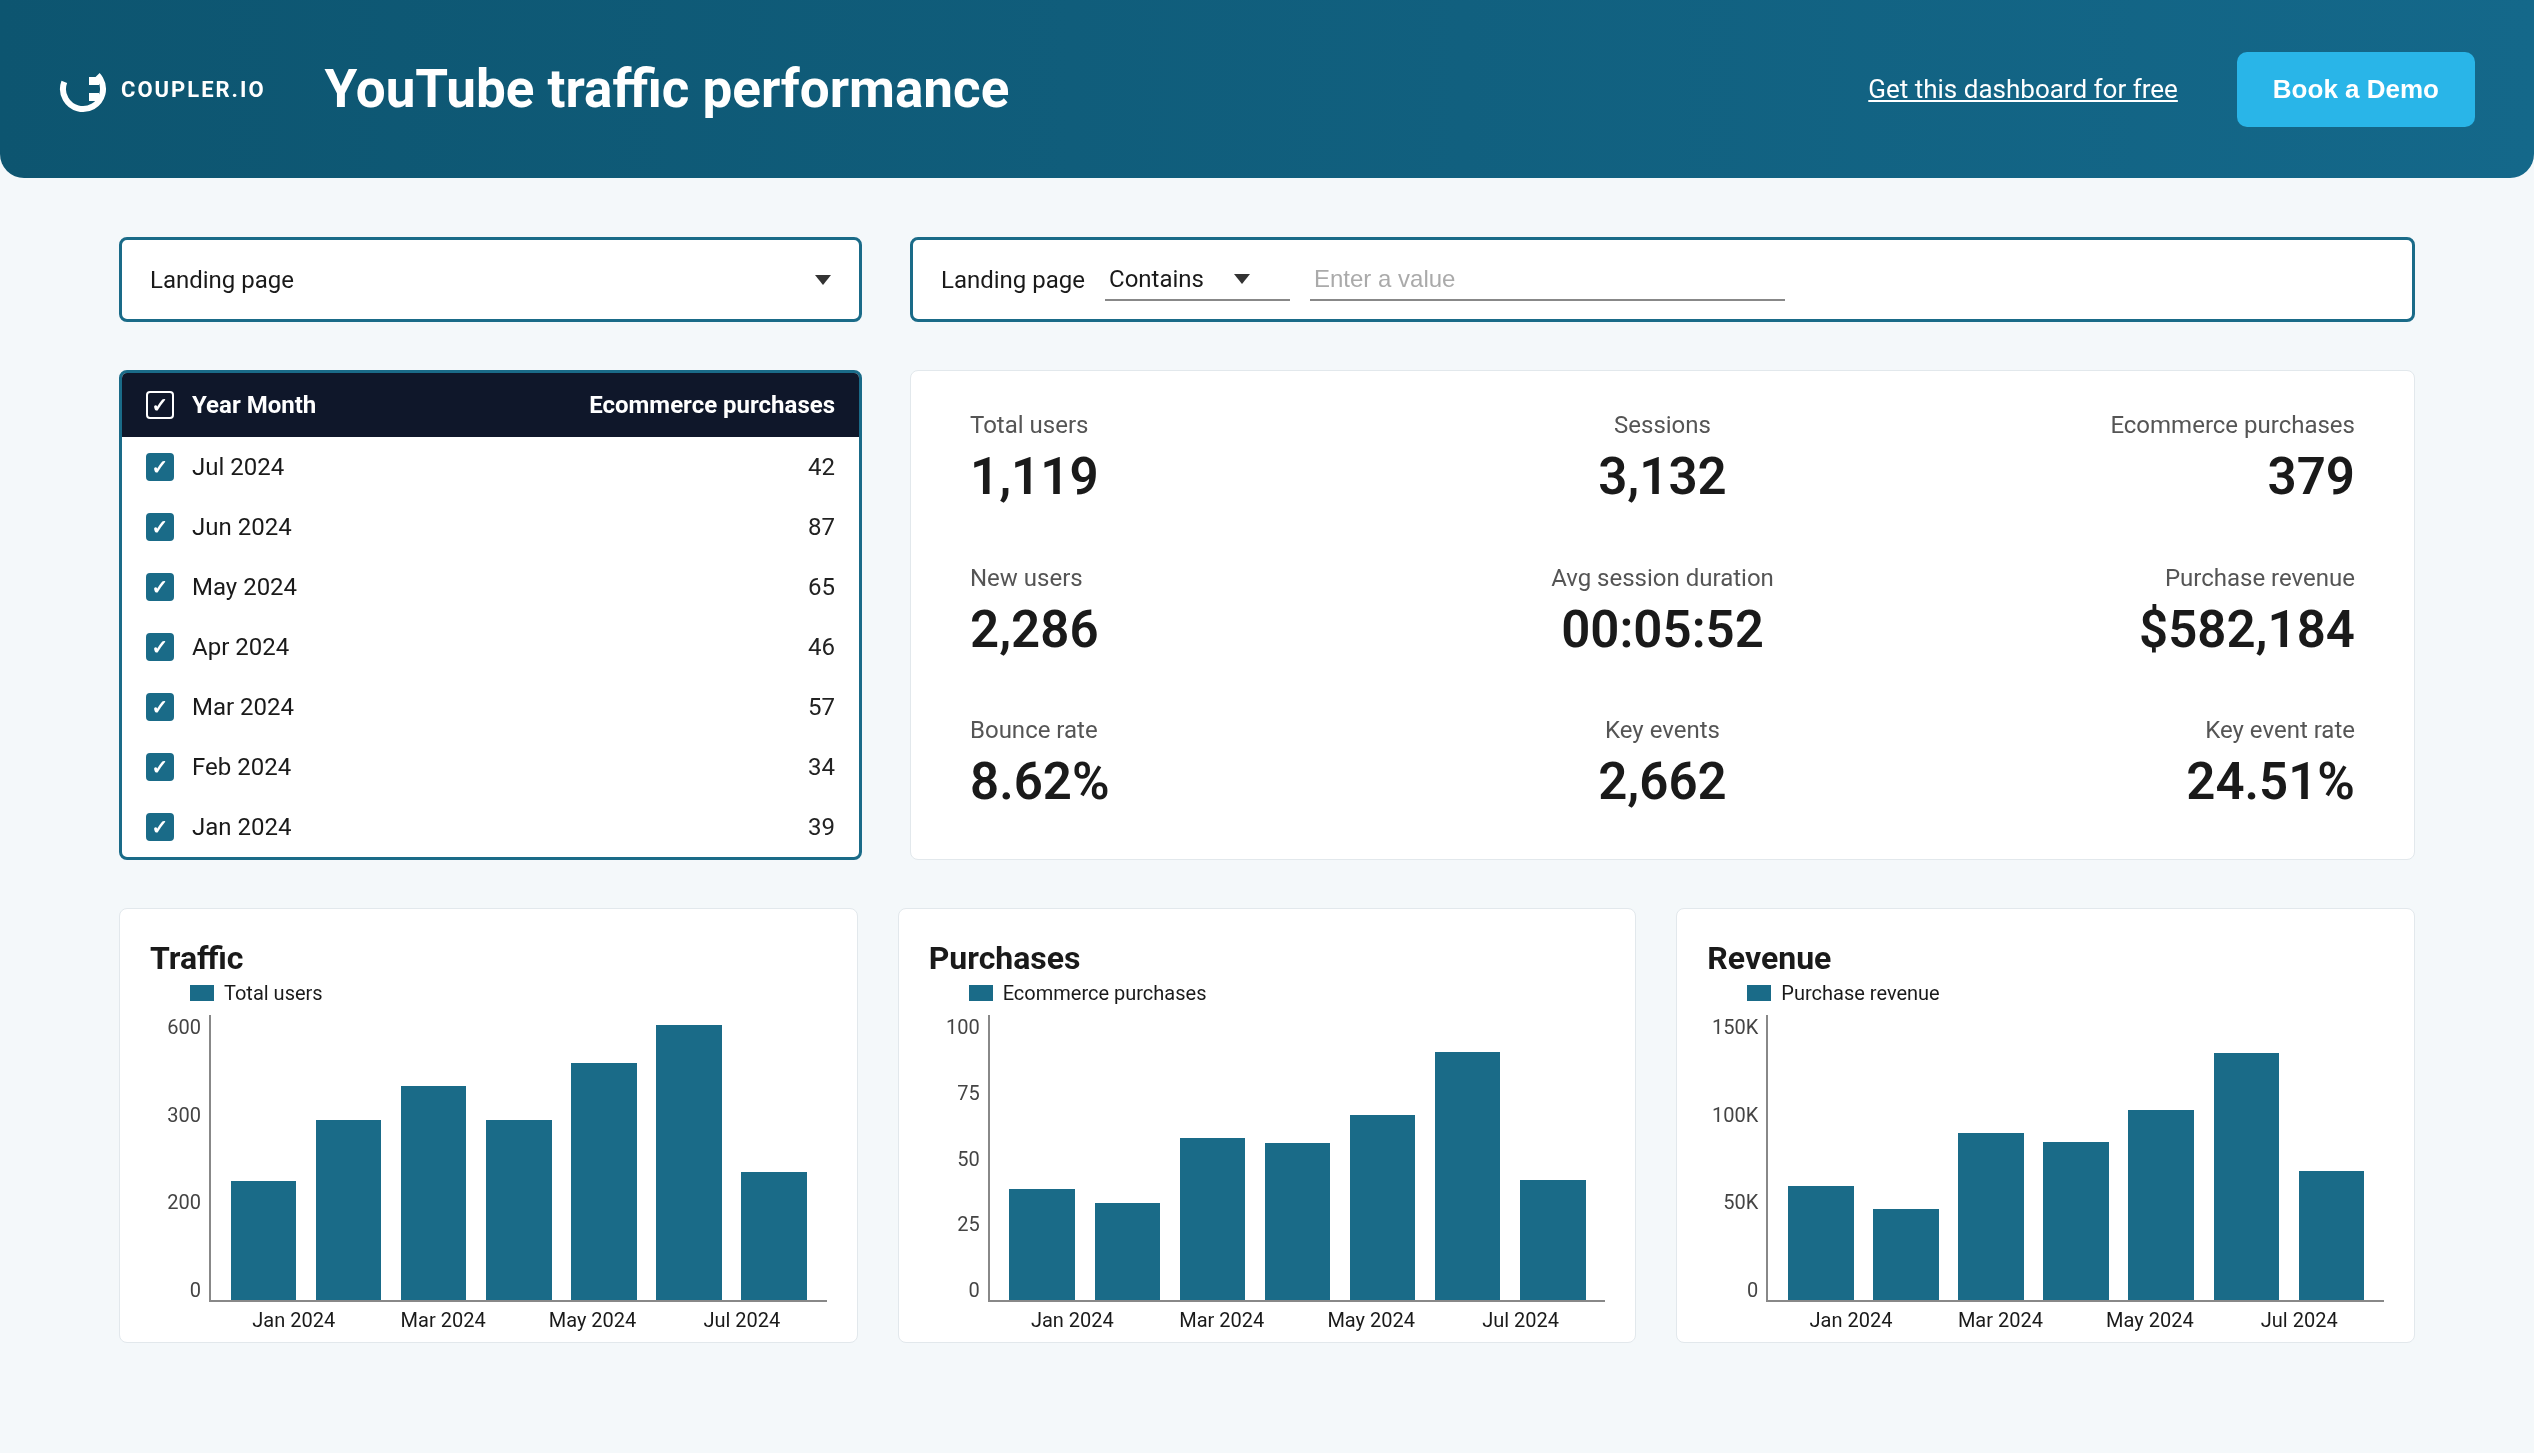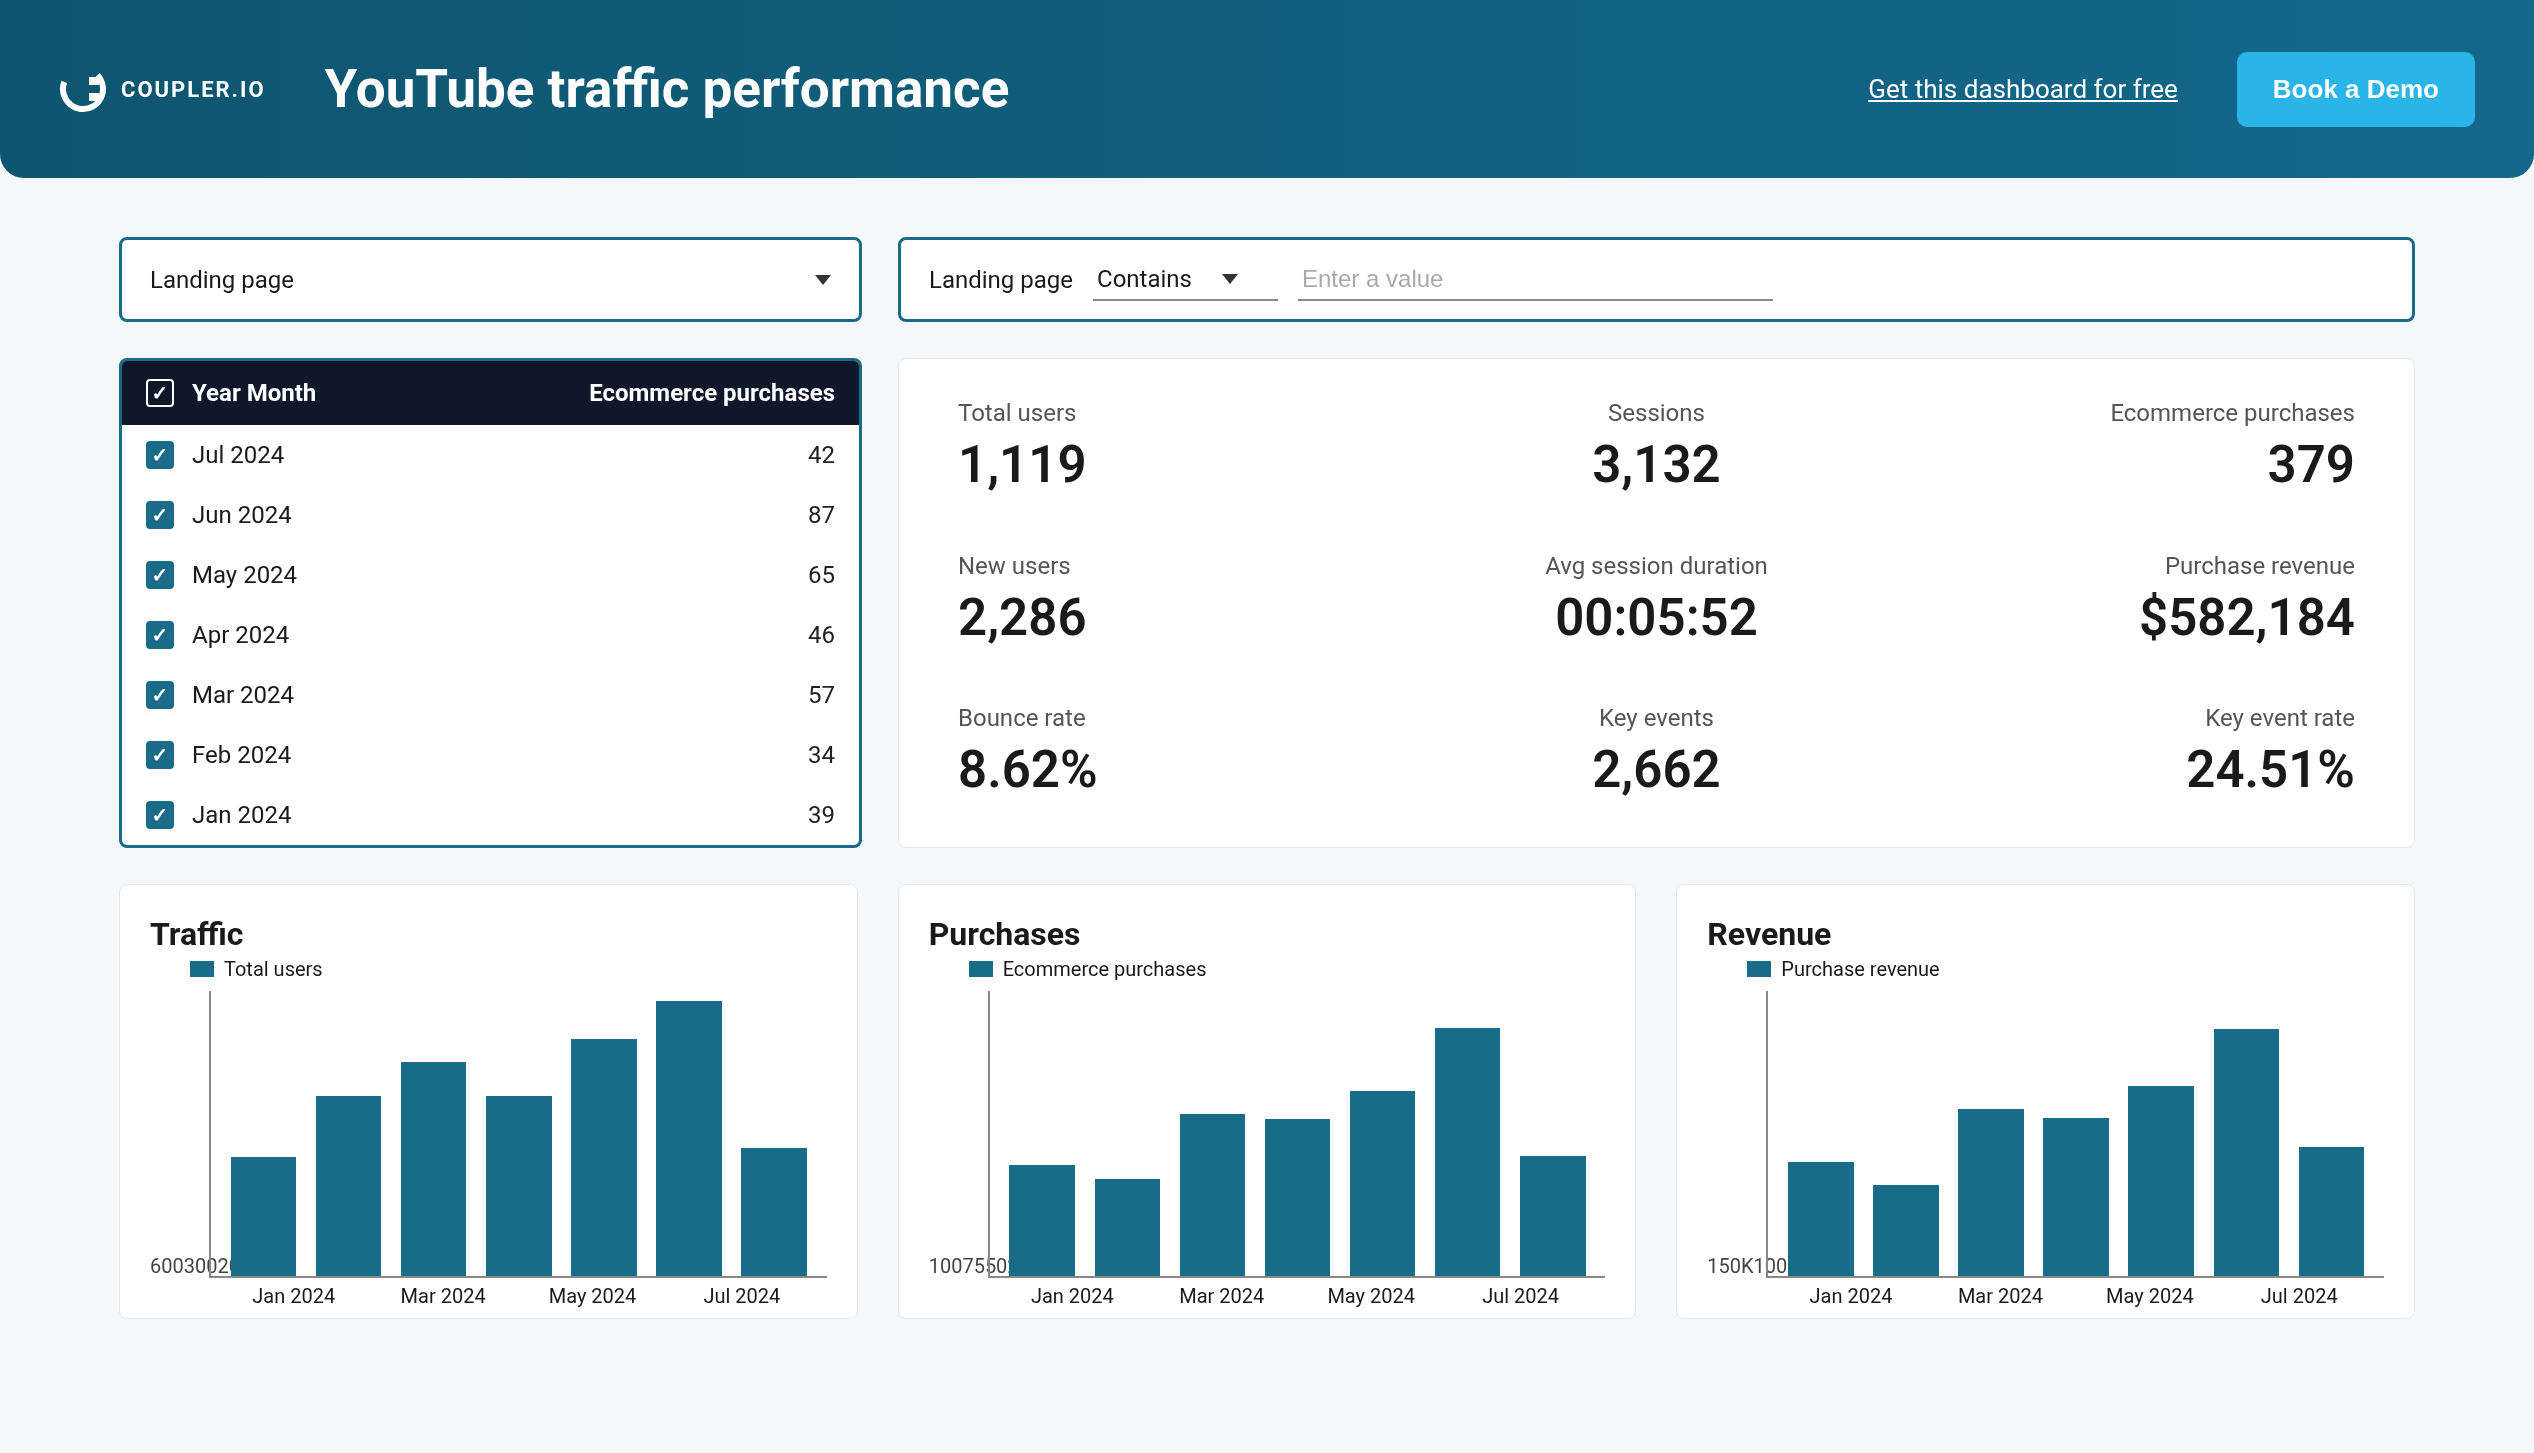--- a/index.html
+++ b/index.html
@@ -48,21 +48,21 @@
     padding: 22px 36px;
     font-size: 26px;
     font-weight: 600;
     border-radius: 10px;
     cursor: pointer;
   }
   .content {
     padding: 59px 119px 0 119px;
     display: grid;
     grid-template-columns: 743px 1fr;
-    gap: 36px;
+    gap: 48px;
   }
   .filter-row { display: contents; }
   .filter-card {
     background: #fff;
     border: 3px solid #1a6b88;
     border-radius: 8px;
     display: flex;
     align-items: center;
     padding: 20px 28px;
     font-size: 24px;
@@ -171,20 +171,21 @@
   .chart-plot {
     position: relative;
     height: 317px;
     padding-left: 59px;
   }
   .y-axis {
     position: absolute;
     left: 0; top: 0; bottom: 30px;
     width: 59px;
     display: flex;
+    flex-direction: column;
     justify-content: space-between;
     font-size: 20px;
     color: #444;
     align-items: flex-end;
     padding-right: 8px;
   }
   .plot-area {
     position: relative;
     height: calc(100% - 30px);
     border-left: 2px solid #888;

